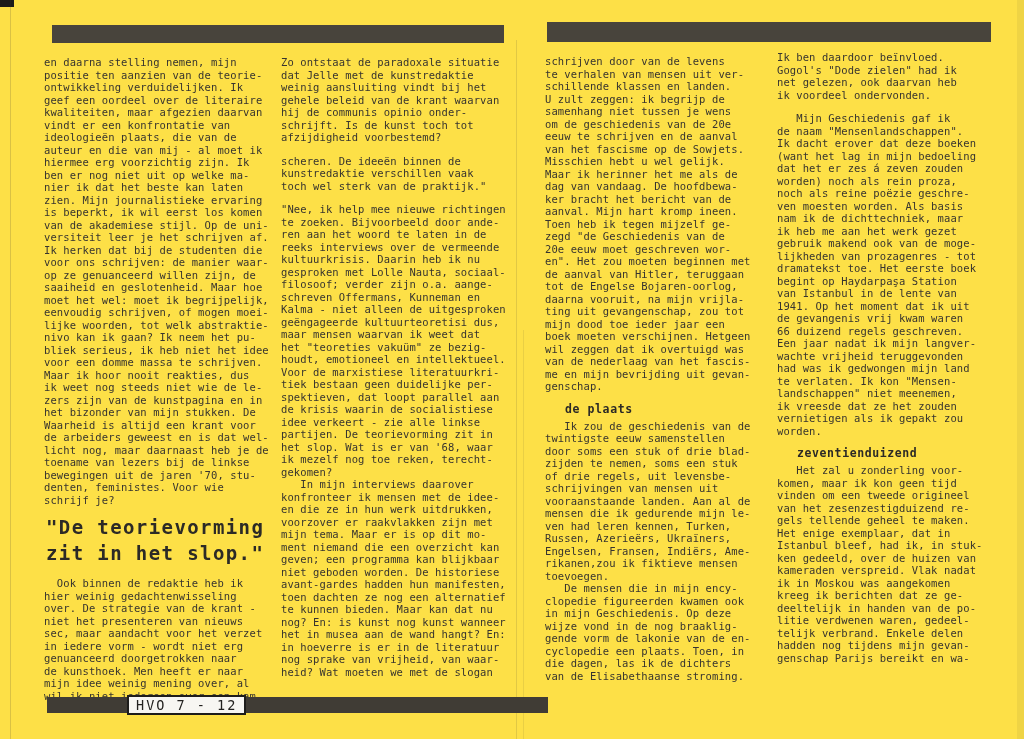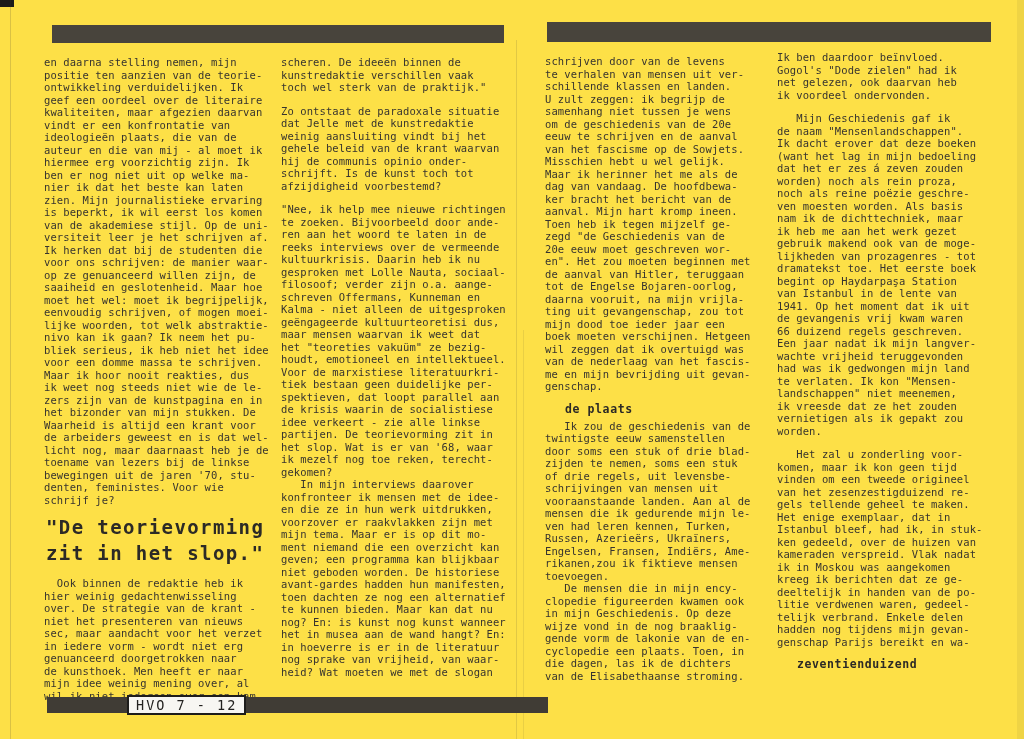--- a/index.html
+++ b/index.html
@@ -105,30 +105,30 @@
 over. De strategie van de krant -
 niet het presenteren van nieuws
 sec, maar aandacht voor het verzet
 in iedere vorm - wordt niet erg
 genuanceerd doorgetrokken naar
 de kunsthoek. Men heeft er naar
 mijn idee weinig mening over, al
 wil ik niet iedereen over een kam</div>
     </div>
   <div class="column col-l2">
-      <div class="block p">scheren. De ideeën binnen de
-kunstredaktie verschillen vaak
-toch wel sterk van de praktijk."</div>
       <div class="block p">Zo ontstaat de paradoxale situatie
 dat Jelle met de kunstredaktie
 weinig aansluiting vindt bij het
 gehele beleid van de krant waarvan
 hij de communis opinio onder-
 schrijft. Is de kunst toch tot
 afzijdigheid voorbestemd?</div>
+      <div class="block p">scheren. De ideeën binnen de
+kunstredaktie verschillen vaak
+toch wel sterk van de praktijk."</div>
       <div class="block p">"Nee, ik help mee nieuwe richtingen
 te zoeken. Bijvoorbeeld door ande-
 ren aan het woord te laten in de
 reeks interviews over de vermeende
 kultuurkrisis. Daarin heb ik nu
 gesproken met Lolle Nauta, sociaal-
 filosoof; verder zijn o.a. aange-
 schreven Offermans, Kunneman en
 Kalma - niet alleen de uitgesproken
 geëngageerde kultuurteoretisi dus,
@@ -236,37 +236,37 @@
 de gevangenis vrij kwam waren
 66 duizend regels geschreven.
 Een jaar nadat ik mijn langver-
 wachte vrijheid teruggevonden
 had was ik gedwongen mijn land
 te verlaten. Ik kon "Mensen-
 landschappen" niet meenemen,
 ik vreesde dat ze het zouden
 vernietigen als ik gepakt zou
 worden.</div>
+      <div class="block subhead">zeventienduizend</div>
       <div class="block p">   Het zal u zonderling voor-
 komen, maar ik kon geen tijd
 vinden om een tweede origineel
 van het zesenzestigduizend re-
 gels tellende geheel te maken.
 Het enige exemplaar, dat in
 Istanbul bleef, had ik, in stuk-
 ken gedeeld, over de huizen van
 kameraden verspreid. Vlak nadat
 ik in Moskou was aangekomen
 kreeg ik berichten dat ze ge-
 deeltelijk in handen van de po-
 litie verdwenen waren, gedeel-
 telijk verbrand. Enkele delen
 hadden nog tijdens mijn gevan-
 genschap Parijs bereikt en wa-</div>
-      <div class="block subhead">zeventienduizend</div>
     </div>
 
   <div class="botrule l">
     <span class="page-label">HVO 7 - 12</span>
   </div>
   <div class="botrule r">
     <span class="page-label">HVO 7 - 29</span>
   </div>
 
 </div>

